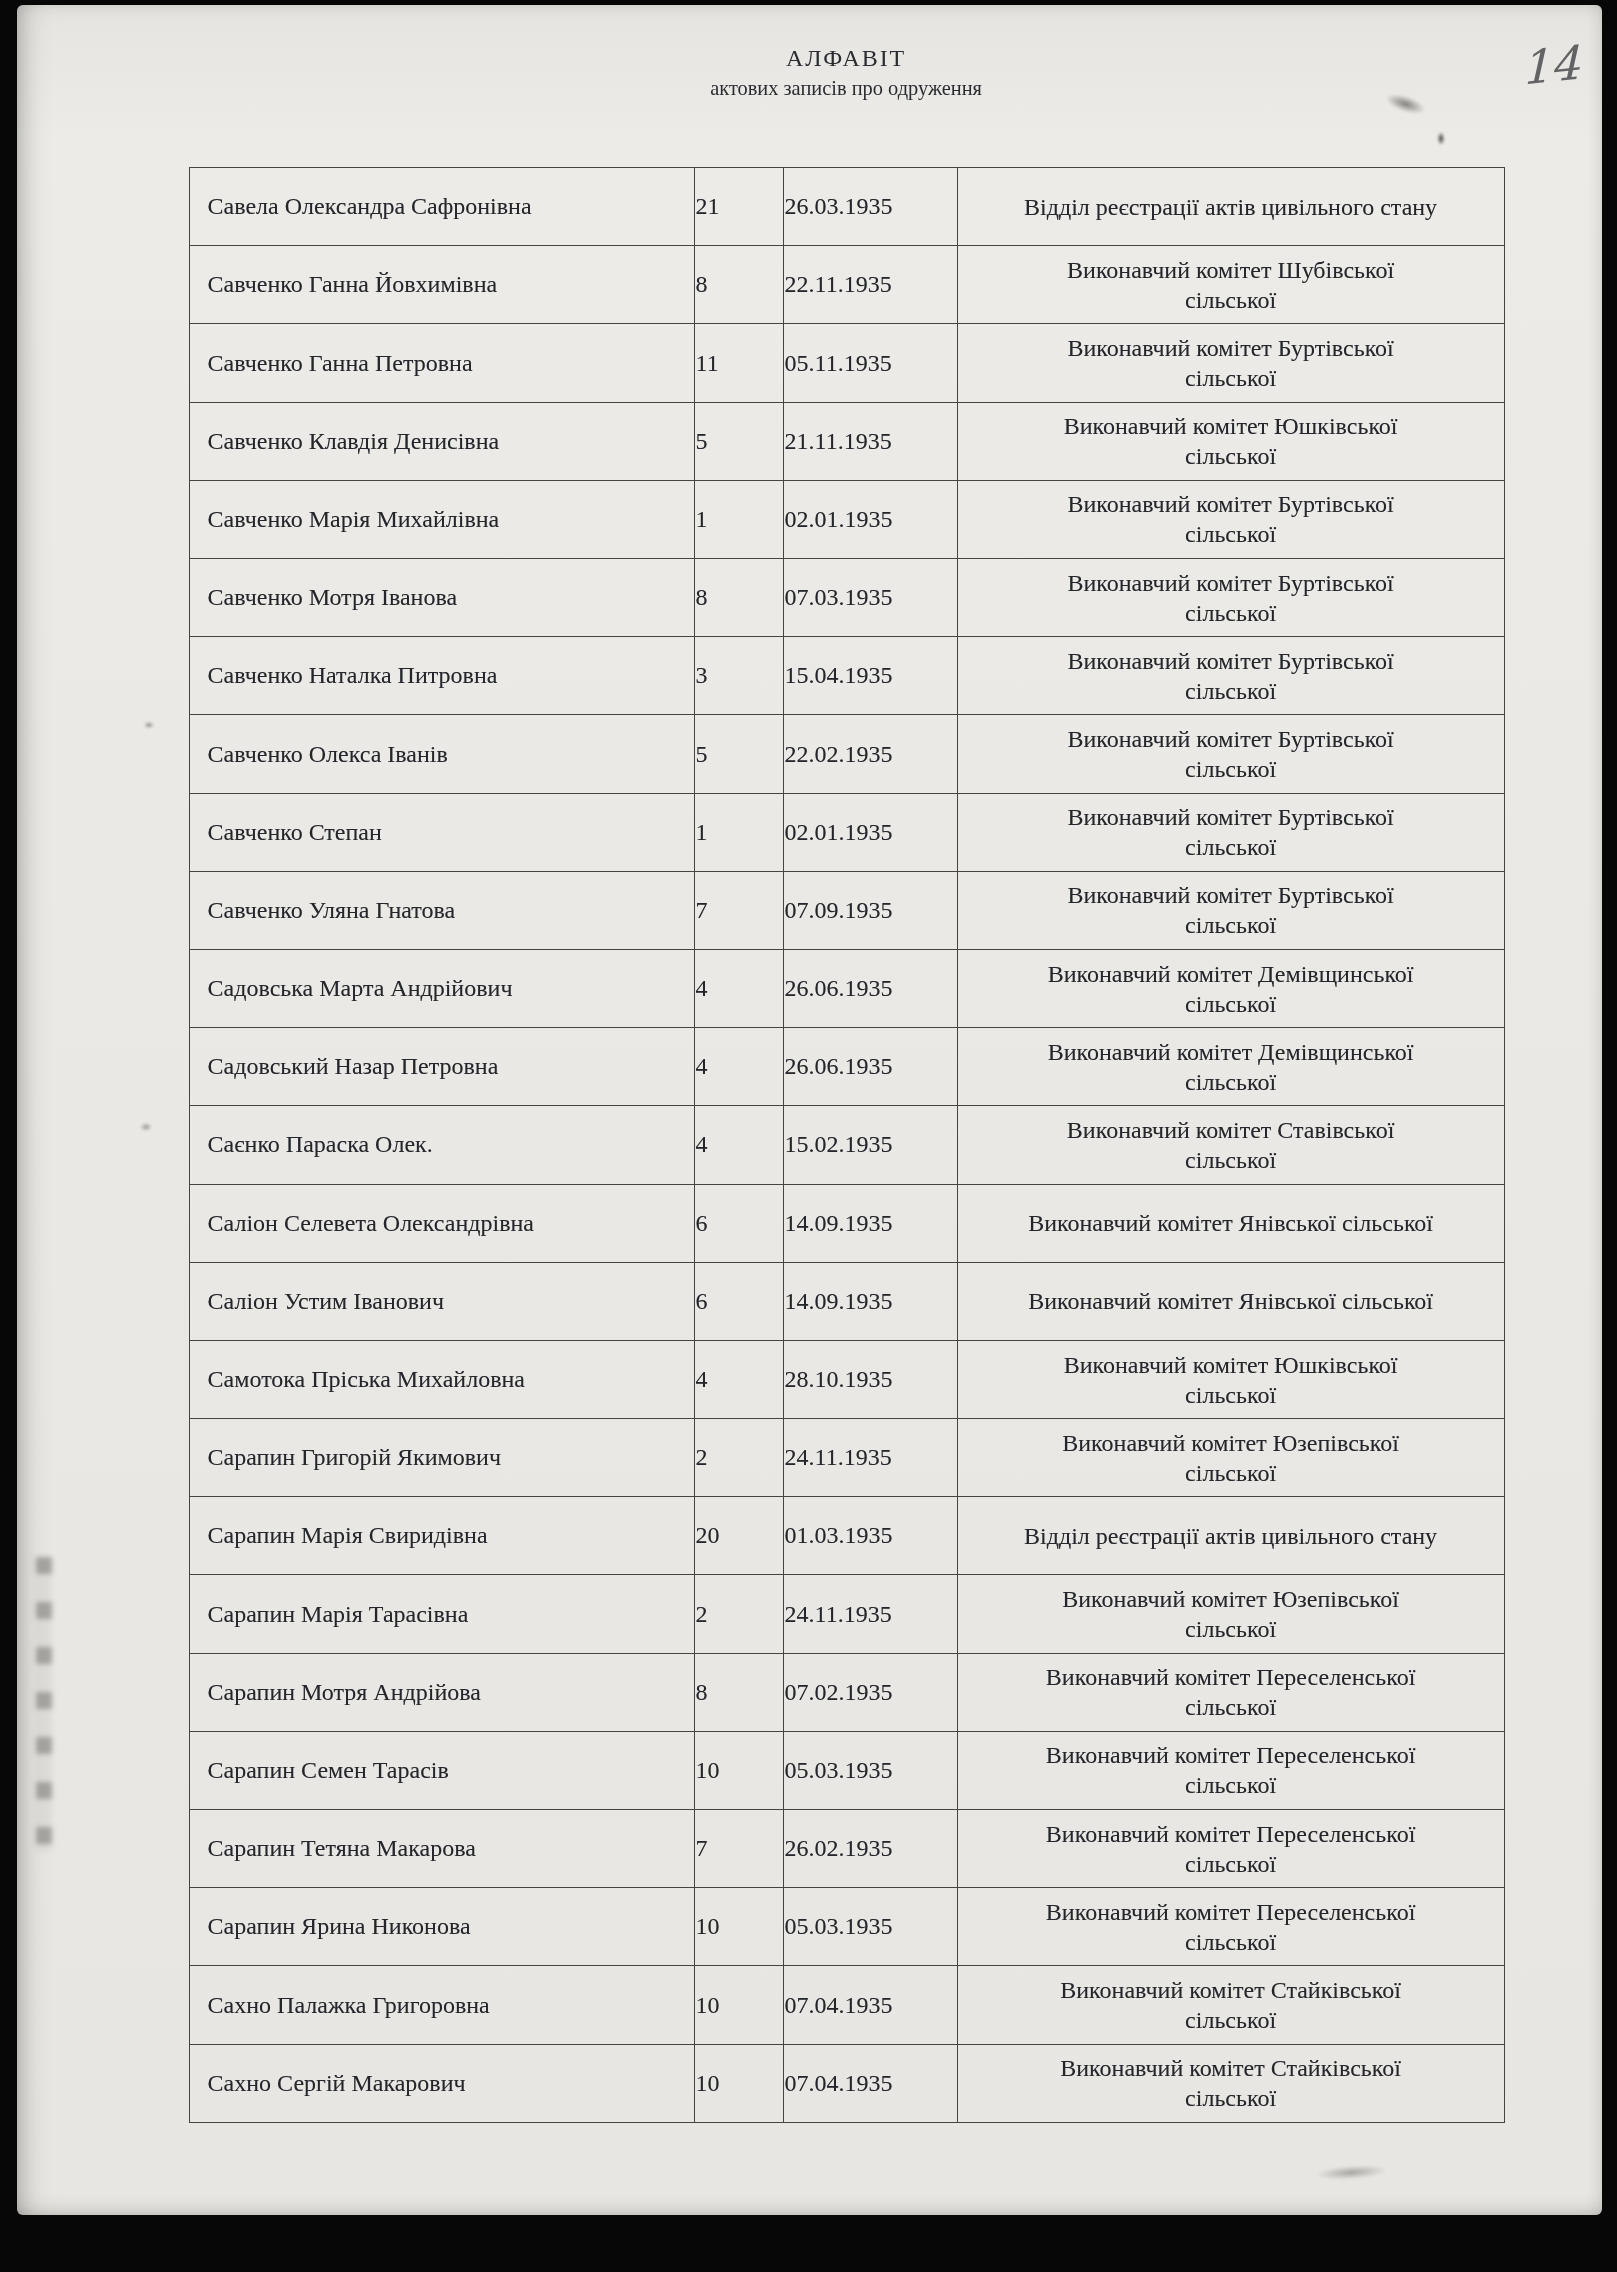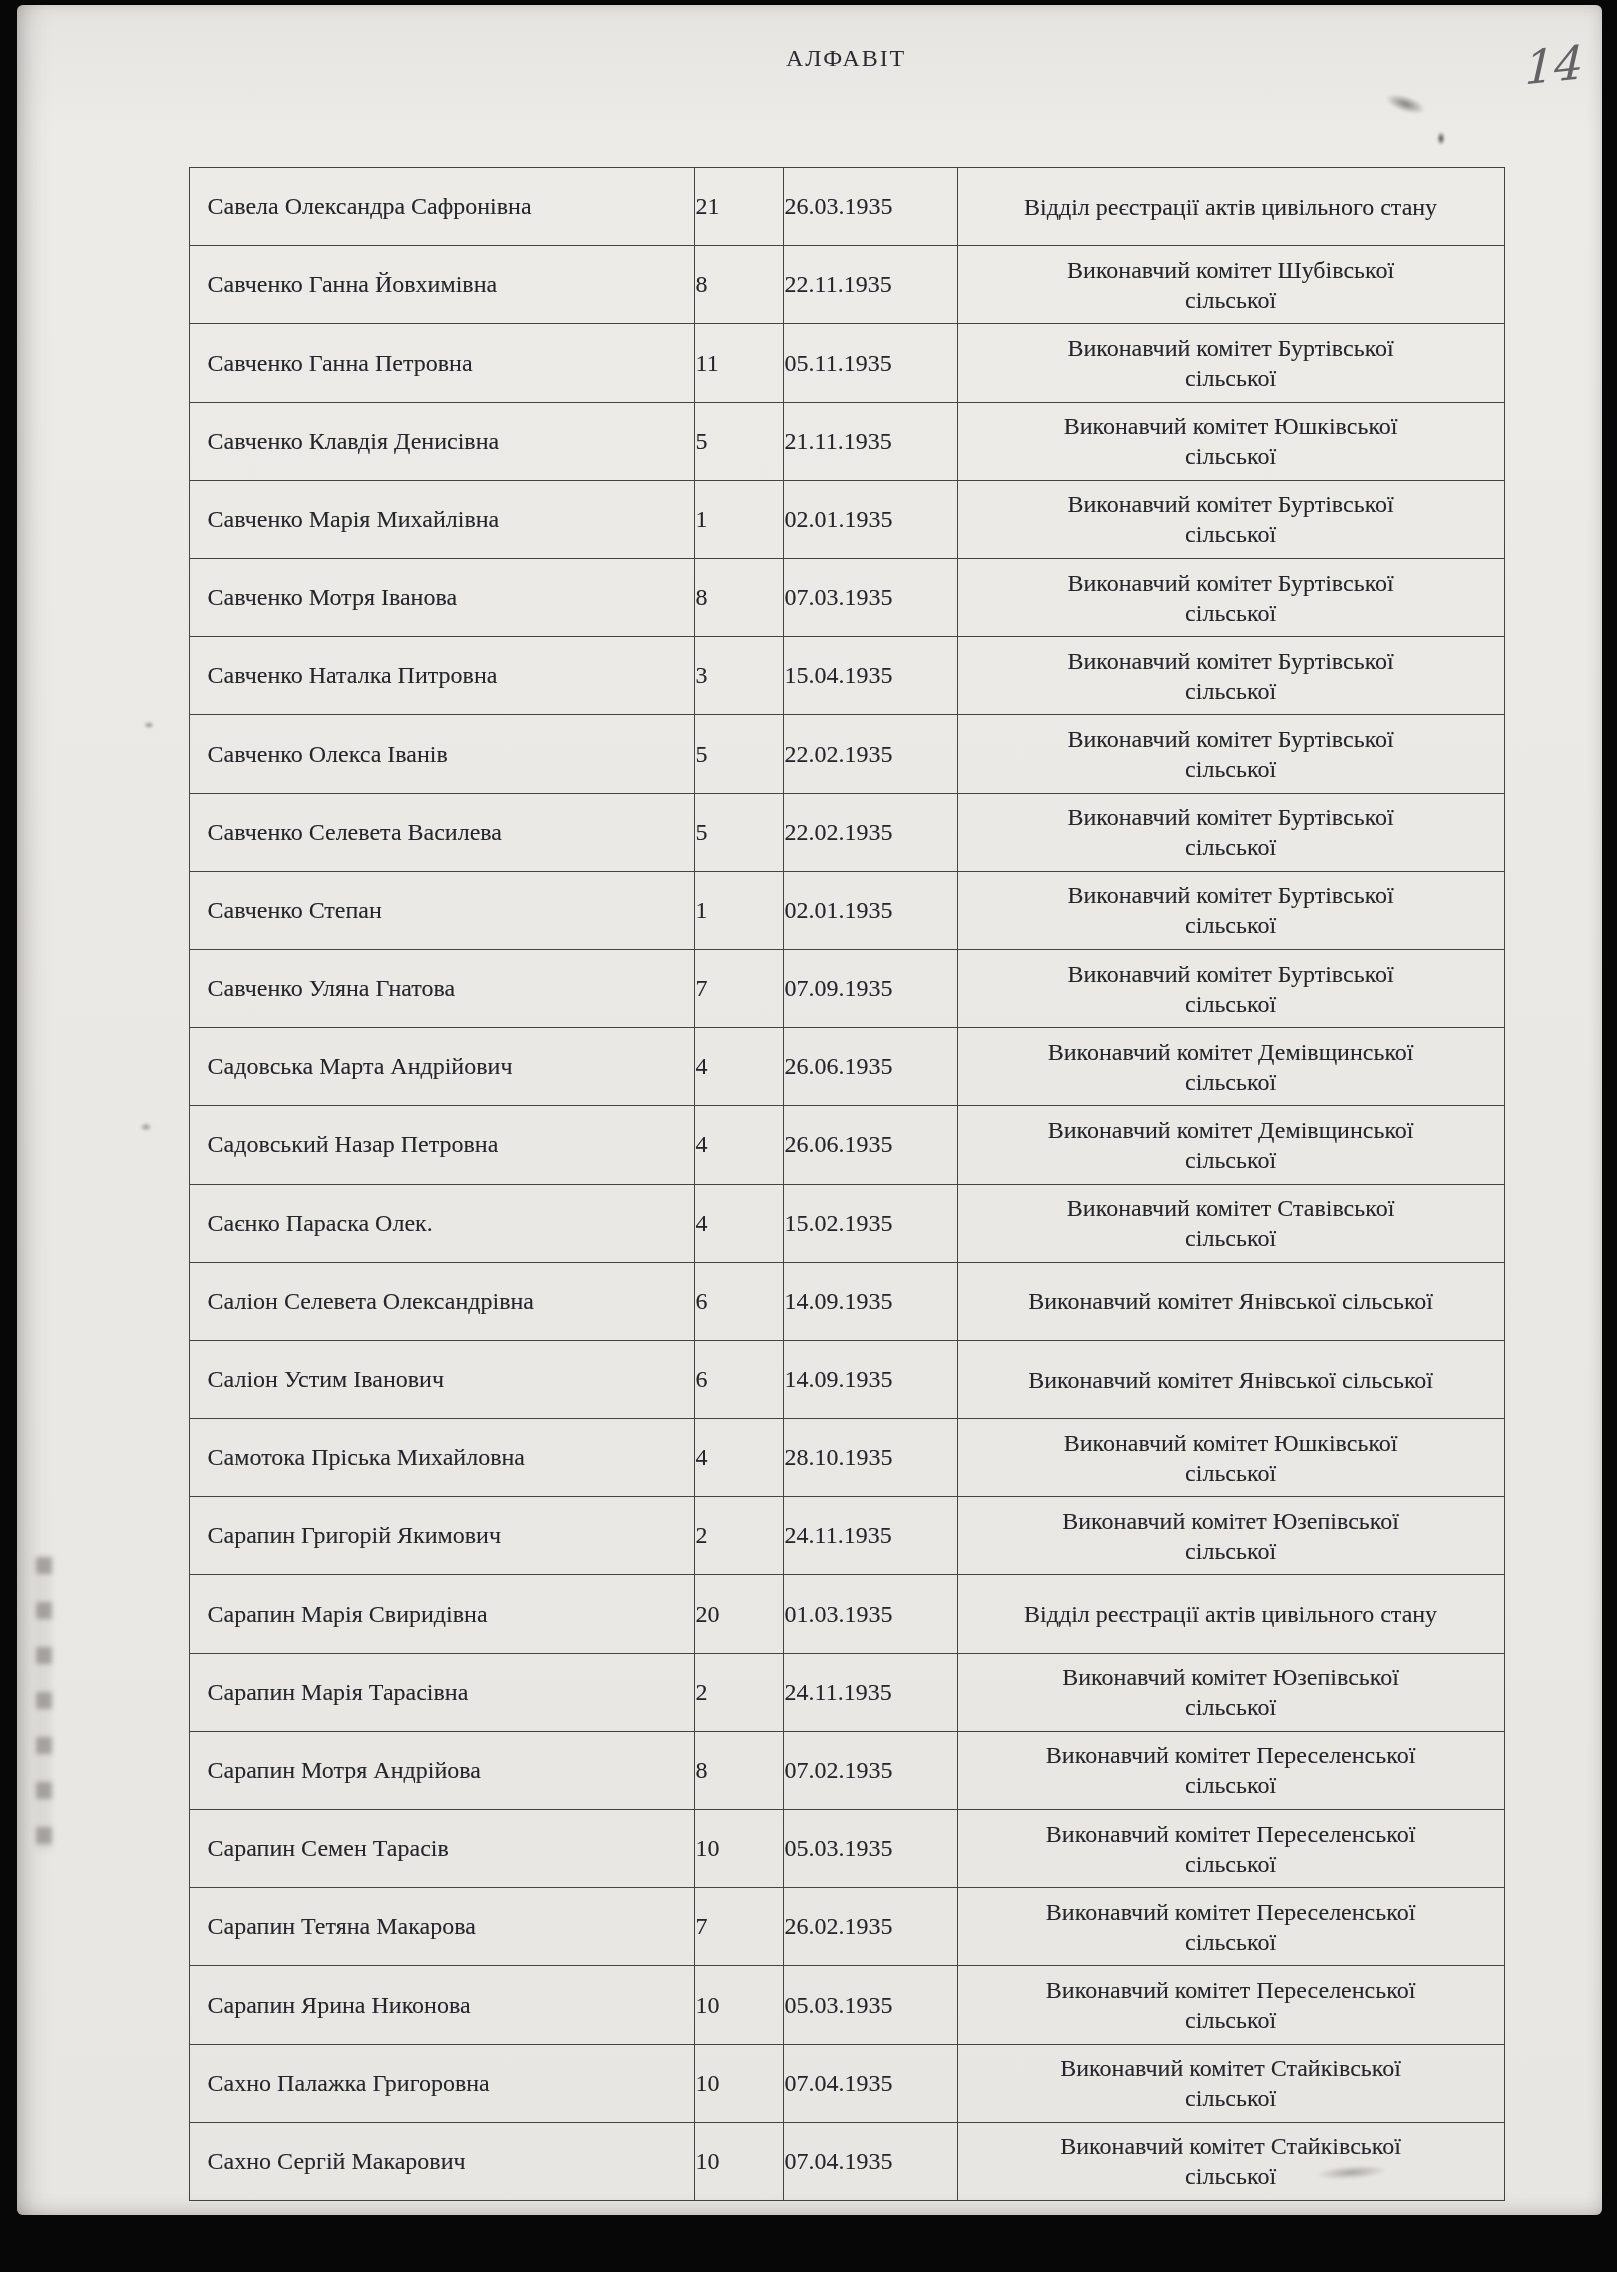--- a/index.html
+++ b/index.html
@@ -112,20 +112,21 @@
             rgba(40,38,36,0.35) 0 16.6px, rgba(40,38,36,0.05) 16.6px 45px);
         filter: blur(2.6px); }
 </style>
 </head>
 <body>
 
 <div class="page">
 
   <div class="doc-header">
     <div class="doc-title">АЛФАВІТ</div>
+    <div class="doc-subtitle">актових записів про одруження</div>
   </div>
 
   <div class="page-number">14</div>
 
   <table class="records">
     <colgroup>
       <col style="width:505px">
       <col style="width:89px">
       <col style="width:174px">
       <col style="width:547px">
@@ -196,29 +197,20 @@
         <tr>
     <td class="c-name">Савченко Олекса Іванів</td>
     <td class="c-num">5</td>
     <td class="c-date">22.02.1935</td>
     <td class="c-office">
             <div class="office-line">Виконавчий комітет Буртівської</div>
             <div class="office-line">сільської</div>
           </td>
   </tr>
         <tr>
-    <td class="c-name">Савченко Селевета Василева</td>
-    <td class="c-num">5</td>
-    <td class="c-date">22.02.1935</td>
-    <td class="c-office">
-            <div class="office-line">Виконавчий комітет Буртівської</div>
-            <div class="office-line">сільської</div>
-          </td>
-  </tr>
-        <tr>
     <td class="c-name">Савченко Степан</td>
     <td class="c-num">1</td>
     <td class="c-date">02.01.1935</td>
     <td class="c-office">
             <div class="office-line">Виконавчий комітет Буртівської</div>
             <div class="office-line">сільської</div>
           </td>
   </tr>
         <tr>
     <td class="c-name">Савченко Уляна Гнатова</td>

